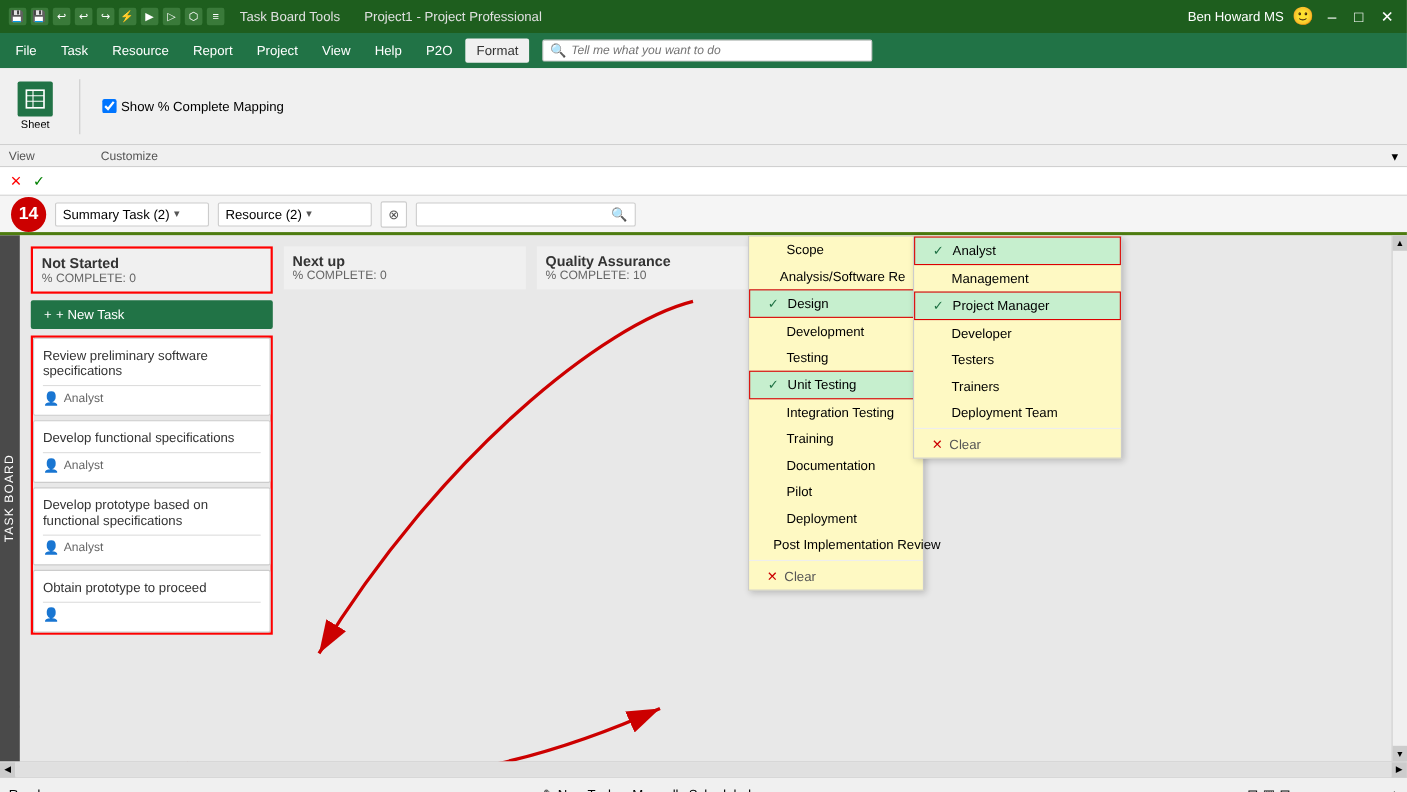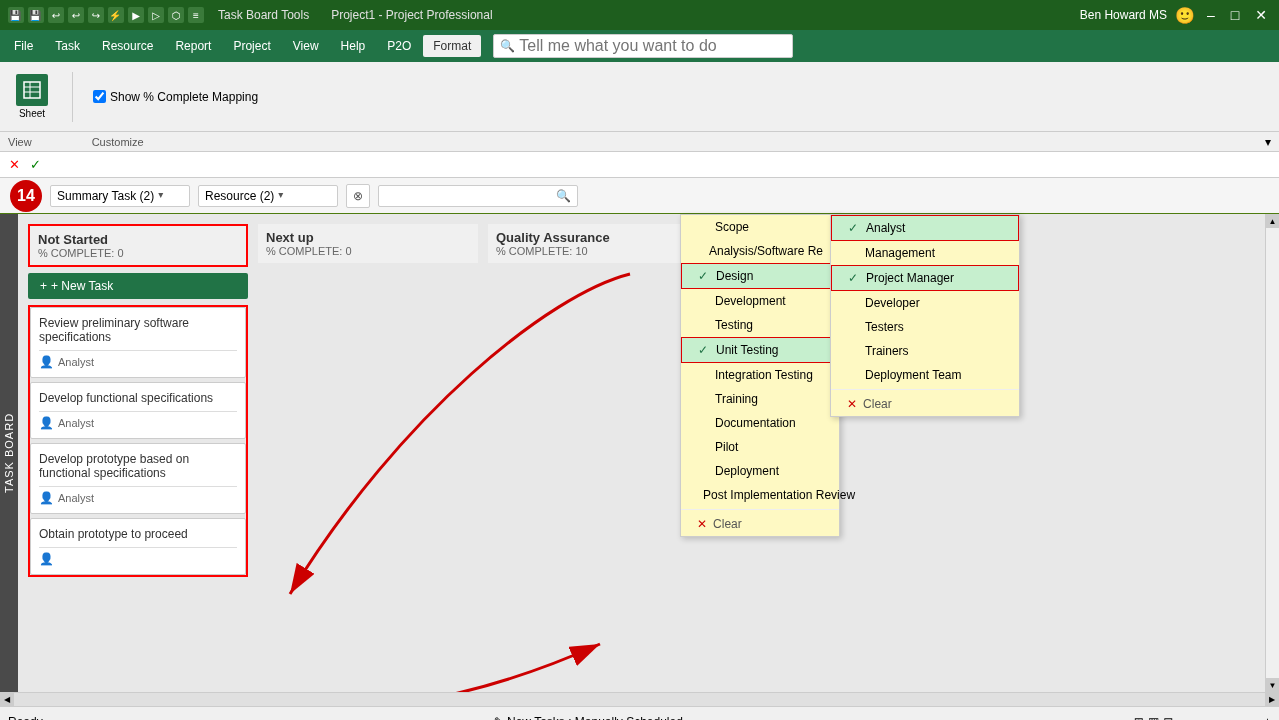--- a/index.html
+++ b/index.html
@@ -43,21 +43,21 @@
       margin-left: 10px;
       display: flex;
       align-items: center;
       background: white;
       border: 1px solid #ccc;
       border-radius: 2px;
       padding: 2px 6px;
       flex: 1;
       max-width: 300px;
     }
-    .search-bar input { border: none; outline: none; font-size: 16px; width: 100%; color: #999; }
+    .search-bar input { border: none; outline: none; font-size: 11px; width: 100%; color: #999; font-style: italic; }
 
     
     .ribbon {
       background: #f0f0f0;
       border-bottom: 1px solid #ccc;
       padding: 4px 8px;
       display: flex;
       align-items: center;
       gap: 12px;
       height: 70px;
@@ -97,21 +97,21 @@
       align-items: center;
       padding: 0 6px;
       gap: 4px;
     }
     .formula-btn { background: none; border: none; cursor: pointer; font-size: 13px; padding: 0 3px; }
     .formula-input { flex: 1; border: none; outline: none; font-size: 12px; }
 
     
     .filter-bar {
       background: #f5f5f5;
-      border-bottom: 1px solid #4d7c0f;
+      border-bottom: 3px solid #4d7c0f;
       height: 36px;
       display: flex;
       align-items: center;
       padding: 0 10px;
       gap: 8px;
       position: relative;
     }
     .badge-14 {
       width: 32px; height: 32px;
       background: #cc0000;

